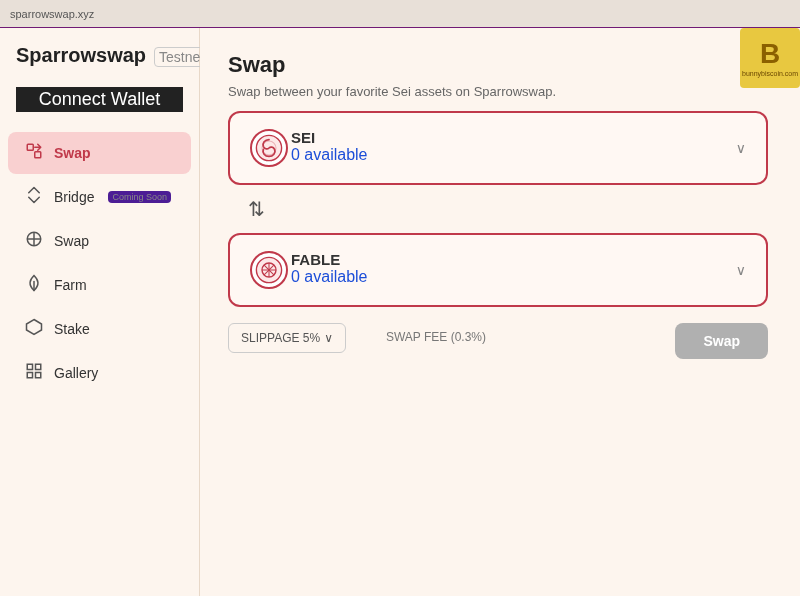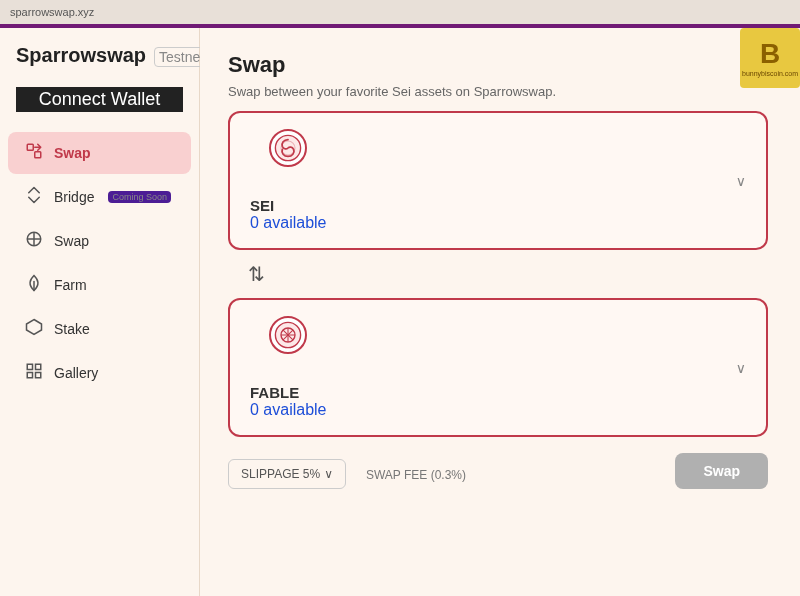--- a/index.html
+++ b/index.html
@@ -13,21 +13,21 @@
       overflow: hidden;
     }
 
     
     .browser-bar {
       background: #e8e0d8;
       height: 28px;
       display: flex;
       align-items: center;
       padding: 0 10px;
-      border-bottom: 4px solid #701a75;
+      border-bottom: 1px solid #701a75;
     }
     .browser-url {
       font-size: 11px;
       color: #555;
     }
 
     
     .app-container {
       display: flex;
       flex: 1;
@@ -144,23 +144,22 @@
       padding: 16px 20px;
       display: flex;
       align-items: center;
       justify-content: space-between;
       margin-bottom: 12px;
       width: 540px;
     }
 
     .token-left {
       display: flex;
-      align-items: center;
-      gap: 30px;
-      flex-direction: column;
+      align-items: flex-start;
+      gap: 3px;
     }
 
     .token-icon-wrap {
       width: 38px;
       height: 38px;
       border-radius: 50%;
       border: 2px solid #c0394a;
       display: flex;
       align-items: center;
       justify-content: center;
@@ -207,22 +206,22 @@
     }
     .swap-arrow {
       font-size: 20px;
       color: #555;
       cursor: pointer;
     }
 
     
     .swap-bottom-row {
       display: flex;
-      align-items: flex-end;
-      gap: 8px;
+      align-items: flex-start;
+      gap: 28px;
       margin-top: 16px;
       width: 540px;
     }
 
     .slippage-btn {
       display: flex;
       align-items: center;
       gap: 4px;
       background: transparent;
       border: 1px solid #ccc;

